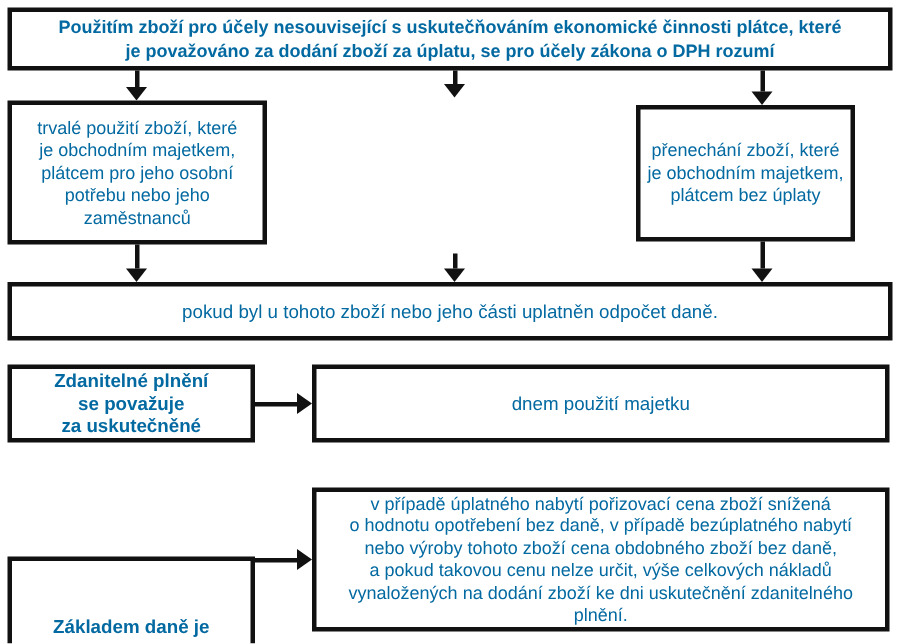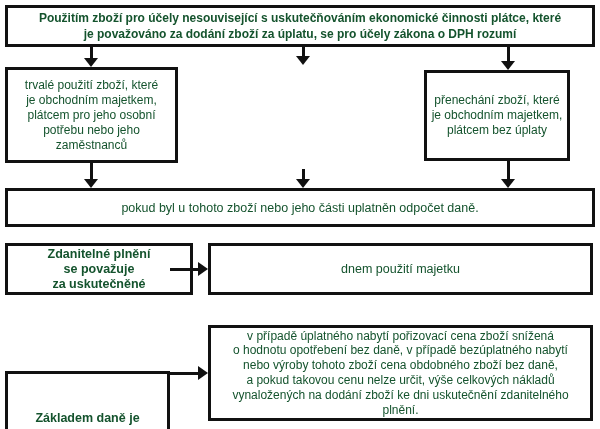--- a/index.html
+++ b/index.html
@@ -3,21 +3,21 @@
 <meta charset="utf-8">
 <title>DPH diagram</title>
 <style>
   html, body { margin: 0; padding: 0; background: #ffffff; }
   .canvas {
     position: relative;
     width: 600px;
     height: 429px;
     background: #ffffff;
     font-family: "Liberation Sans", sans-serif;
-    color: #14532d;
+    color: #0369a1;
     overflow: hidden;
   }
   .box {
     position: absolute;
     box-sizing: border-box;
     border: 3px solid #111111;
     background: #ffffff;
     display: flex;
     align-items: center;
     justify-content: center;
@@ -57,21 +57,21 @@
     border-top: 7px solid transparent;
     border-bottom: 7px solid transparent;
     border-left: 10px solid #111111;
   }
 
   .title-box   { left: 5px;   top: 5px;   width: 590px; height: 42px;  font-size: 12px;   line-height: 16px; padding: 0 4px; }
   .branch-1    { left: 5px;   top: 67px;  width: 173px; height: 96px;  font-size: 12px;   line-height: 15px; }
   .branch-2    { left: 208px; top: 65px;  width: 190px; height: 104px; font-size: 12px;   line-height: 15px; }
   .branch-3    { left: 424px; top: 70px;  width: 146px; height: 91px;  font-size: 12px;   line-height: 15px; }
   .condition   { left: 5px;   top: 188px; width: 590px; height: 39px;  font-size: 12.5px; line-height: 14px; }
-  .timing-lbl  { left: 5px;   top: 243px; width: 188px; height: 52px;  font-size: 12.5px; line-height: 15px; }
+  .timing-lbl  { left: 5px;   top: 243px; width: 165px; height: 52px;  font-size: 12.5px; line-height: 15px; }
   .timing-val  { left: 208px; top: 243px; width: 385px; height: 52px;  font-size: 12.5px; line-height: 15px; }
   .base-lbl    { left: 5px;   top: 326px; width: 165px; height: 95px;  font-size: 12.5px; line-height: 15px; margin-top: 45px; }
   .base-val    { left: 208px; top: 325px; width: 385px; height: 96px;  font-size: 12px;   line-height: 14.8px; padding: 0 2px; }
 </style>
 </head>
 <body>
 
 <div class="canvas">
 
   <div class="box title-box bold pre">Použitím zboží pro účely nesouvisející s uskutečňováním ekonomické činnosti plátce, které

